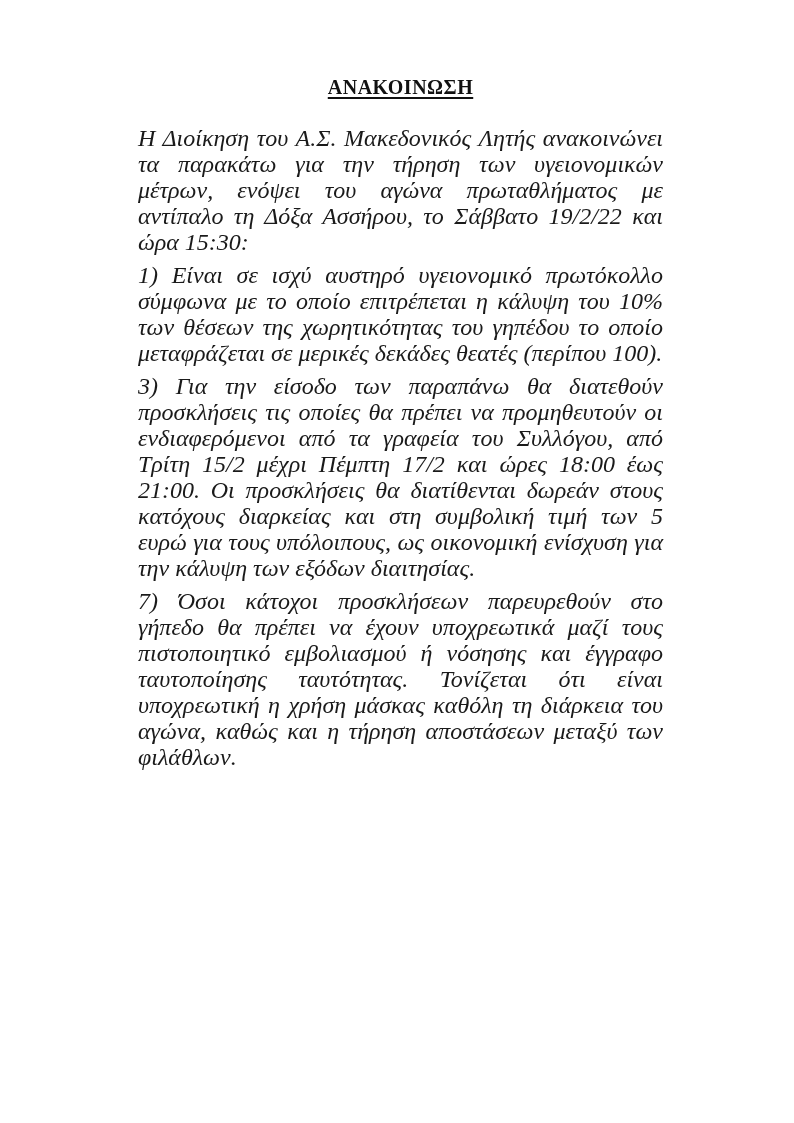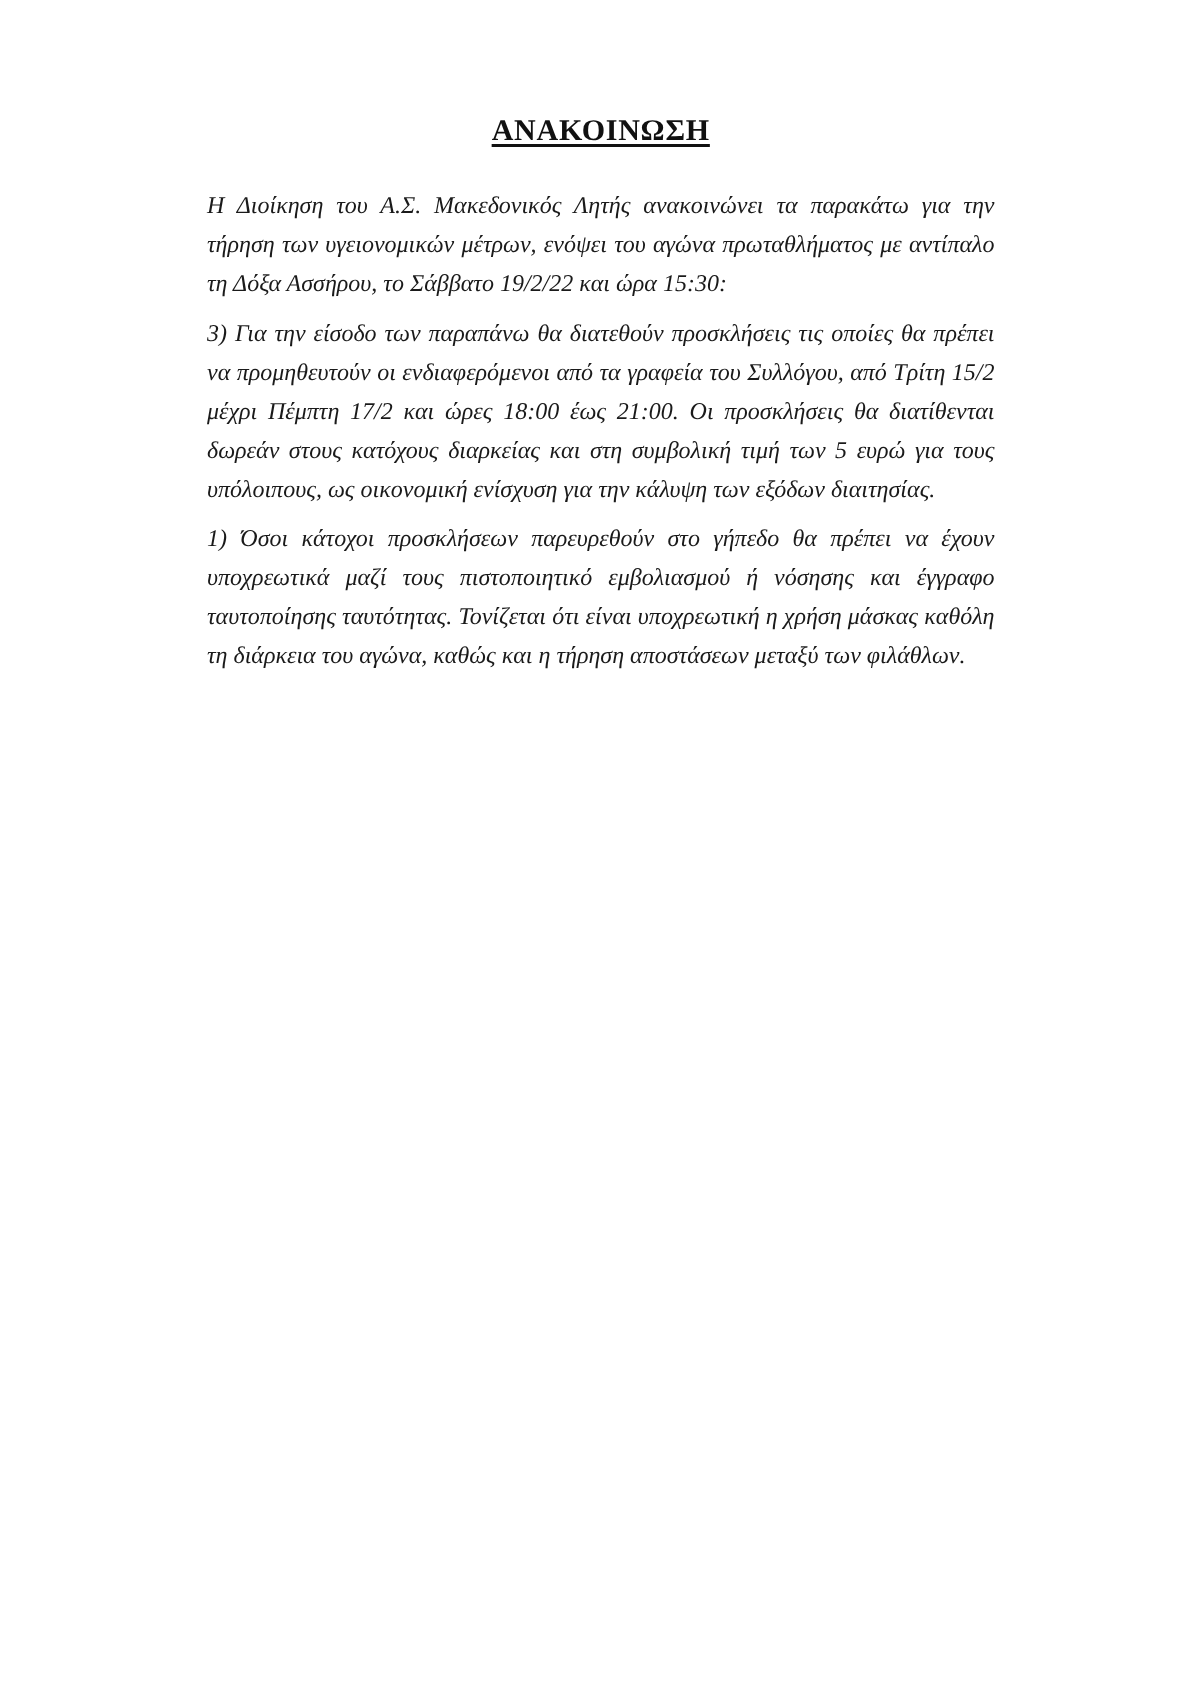--- a/index.html
+++ b/index.html
@@ -26,21 +26,21 @@
     text-align: center;
     text-decoration: underline;
     text-underline-offset: 3px;
     text-decoration-thickness: 1.5px;
     margin: 0 0 26px 0;
     letter-spacing: 0.5px;
     color: #111111;
   }
   .para {
     font-style: italic;
-    font-size: 16px;
+    font-size: 24px;
     line-height: 26px;
     text-align: justify;
     margin: 0 0 7px 0;
   }
   .para:last-of-type {
     margin-bottom: 0;
   }
   .link {
     color: #000080;
     text-decoration: underline;
@@ -51,20 +51,21 @@
 </style>
 </head>
 <body>
 
 <div class="page">
 
   <h1 class="title">ΑΝΑΚΟΙΝΩΣΗ</h1>
 
   <p class="para">Η Διοίκηση του Α.Σ. Μακεδονικός Λητής ανακοινώνει τα παρακάτω για την τήρηση των υγειονομικών μέτρων, ενόψει του αγώνα πρωταθλήματος με αντίπαλο τη Δόξα Ασσήρου, το Σάββατο 19/2/22 και ώρα 15:30:</p>
 
+  <p class="para">1) Είναι σε ισχύ αυστηρό υγειονομικό πρωτόκολλο σύμφωνα με το οποίο επιτρέπεται η κάλυψη του 10% των θέσεων της χωρητικότητας του γηπέδου το οποίο μεταφράζεται σε μερικές δεκάδες θεατές (περίπου 100).</p>
 
 
   <p class="para">3) Για την είσοδο των παραπάνω θα διατεθούν προσκλήσεις τις οποίες θα πρέπει να προμηθευτούν οι ενδιαφερόμενοι από τα γραφεία του Συλλόγου, από Τρίτη 15/2 μέχρι Πέμπτη 17/2 και ώρες 18:00 έως 21:00. Οι προσκλήσεις θα διατίθενται δωρεάν στους κατόχους διαρκείας και στη συμβολική τιμή των 5 ευρώ για τους υπόλοιπους, ως οικονομική ενίσχυση για την κάλυψη των εξόδων διαιτησίας.</p>
 
-  <p class="para">1) Όσοι κάτοχοι προσκλήσεων παρευρεθούν στο γήπεδο θα πρέπει να έχουν υποχρεωτικά μαζί τους πιστοποιητικό εμβολιασμού ή νόσησης και έγγραφο ταυτοποίησης ταυτότητας. Τονίζεται ότι είναι υποχρεωτική η χρήση μάσκας καθόλη τη διάρκεια του αγώνα, καθώς και η τήρηση αποστάσεων μεταξύ των φιλάθλων.</p>
+  <p class="para">7) Όσοι κάτοχοι προσκλήσεων παρευρεθούν στο γήπεδο θα πρέπει να έχουν υποχρεωτικά μαζί τους πιστοποιητικό εμβολιασμού ή νόσησης και έγγραφο ταυτοποίησης ταυτότητας. Τονίζεται ότι είναι υποχρεωτική η χρήση μάσκας καθόλη τη διάρκεια του αγώνα, καθώς και η τήρηση αποστάσεων μεταξύ των φιλάθλων.</p>
 
 
 </div>
 
 </body></html>

